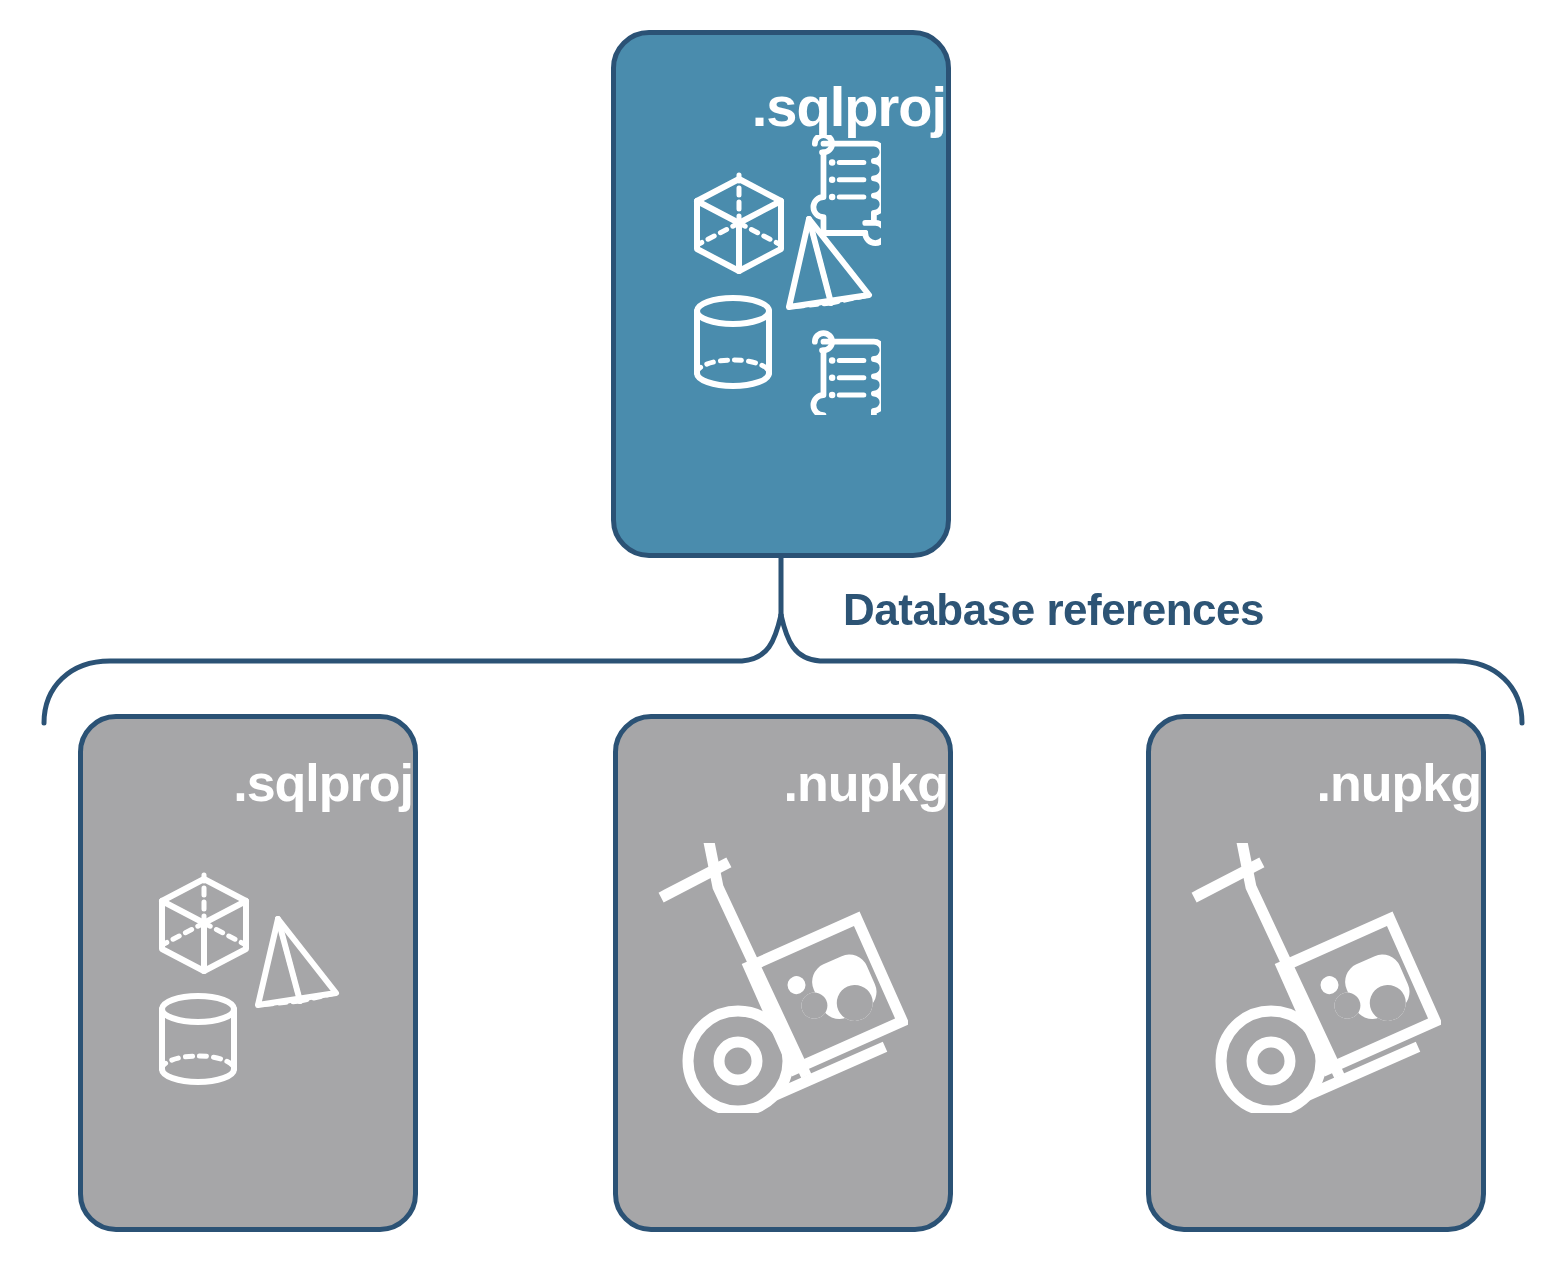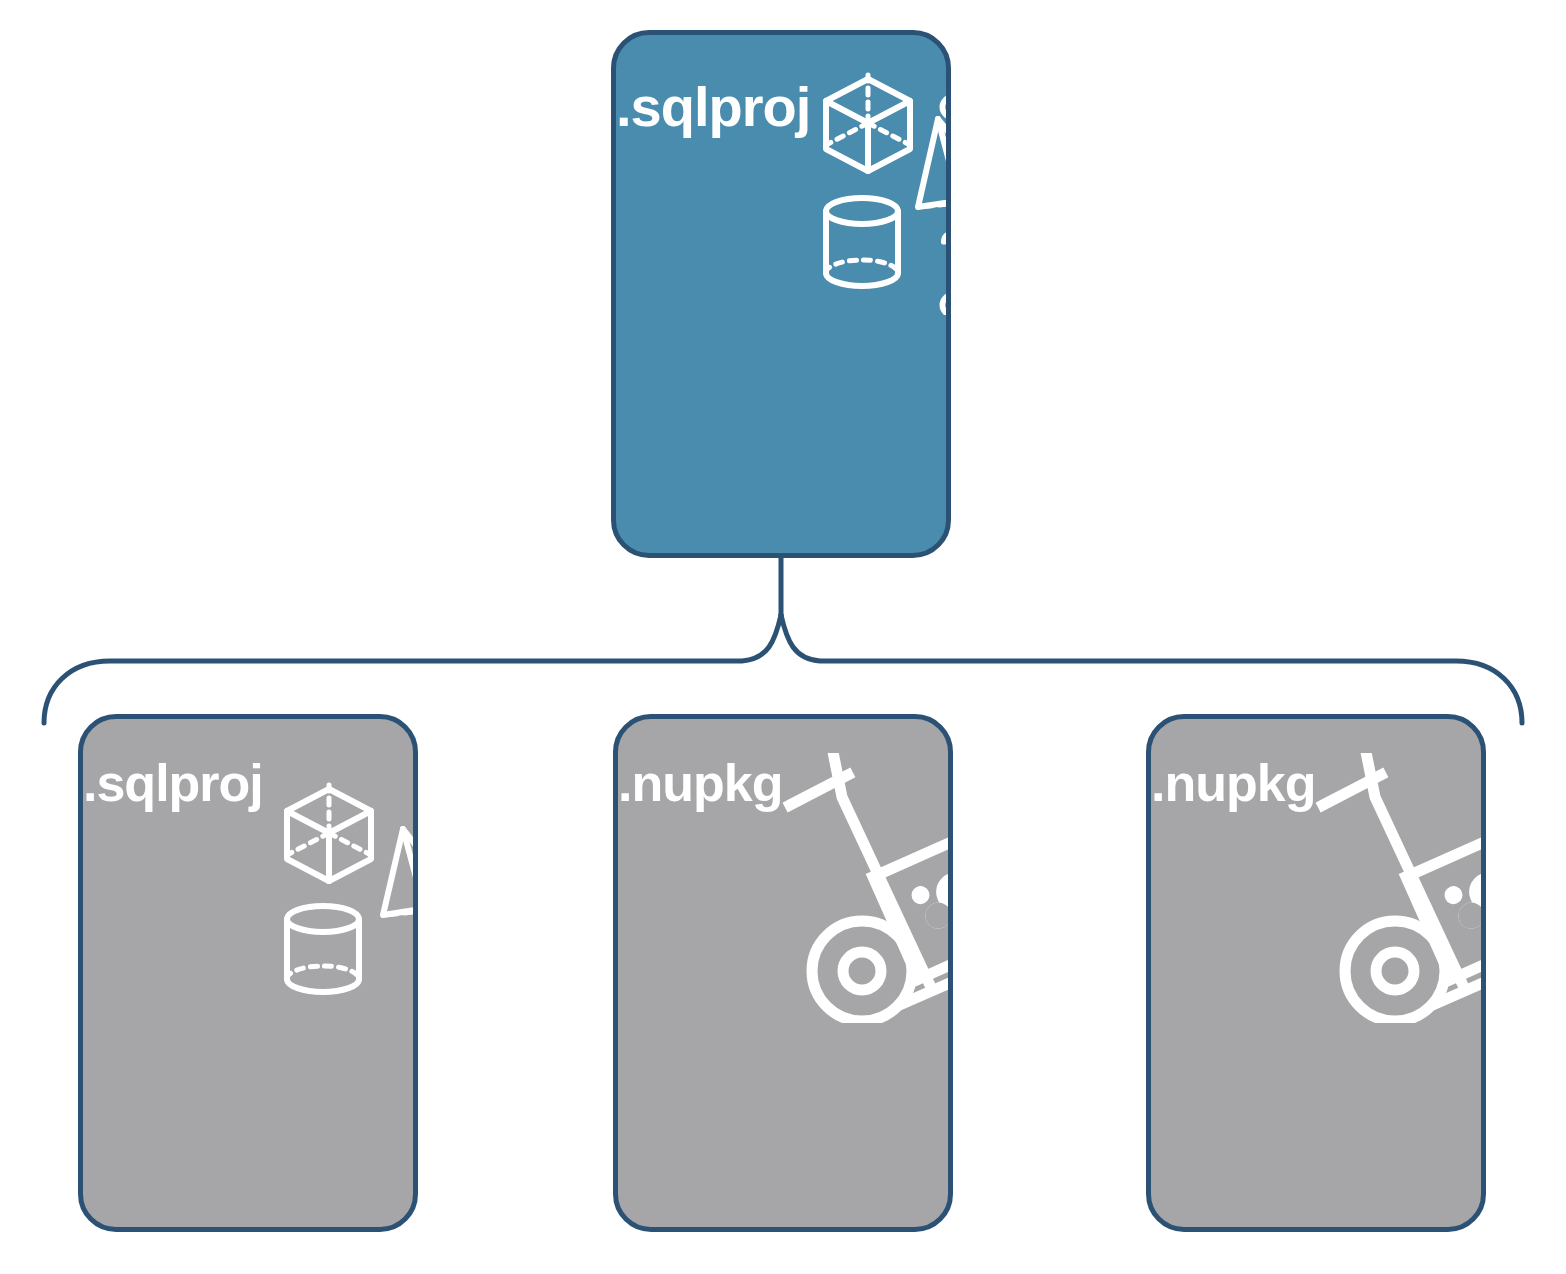--- a/index.html
+++ b/index.html
@@ -20,22 +20,22 @@
     background: #ffffff;
   }
 
   
   .node {
     position: absolute;
     box-sizing: border-box;
     border: 5px solid #2B5275;
     border-radius: 38px;
     display: flex;
-    flex-direction: row;
-    align-items: flex-start;
+    flex-direction: column;
+    align-items: flex-end;
     overflow: hidden;
   }
   .node.primary   { background: #4A8CAD; }
   .node.secondary { background: #A6A6A8; }
 
   .node-title {
     margin-top: 44px;
     color: #ffffff;
     font-size: 56px;
     font-weight: bold;
@@ -170,20 +170,21 @@
     <g fill="none" stroke="#2B5275" stroke-width="5" stroke-linecap="round">
 
       <path d="M781 2 L781 60"></path>
 
       <path d="M781 60 C 775 86, 768 104, 742 106 L 110 106 C 70 106, 44 132, 44 168"></path>
 
       <path d="M781 60 C 787 86, 794 104, 820 106 L 1456 106 C 1496 106, 1522 132, 1522 168"></path>
     </g>
   </svg>
 
+  <div id="brace-label">Database references</div>
 
   <div class="node secondary" id="node-sqlproj">
     <div class="node-title">.sqlproj</div>
     <div class="node-art">
       <svg class="art-svg" width="220" height="260" viewBox="0 0 220 260" style="margin-top:48px">
 
         <g fill="none" stroke="#ffffff" stroke-width="6" stroke-linecap="round" stroke-linejoin="round">
           <path d="M24 44 L66 22 L108 44 L108 92 L66 114 L24 92 Z"></path>
           <path d="M24 44 L66 66 L108 44"></path>
           <path d="M66 66 L66 114"></path>

